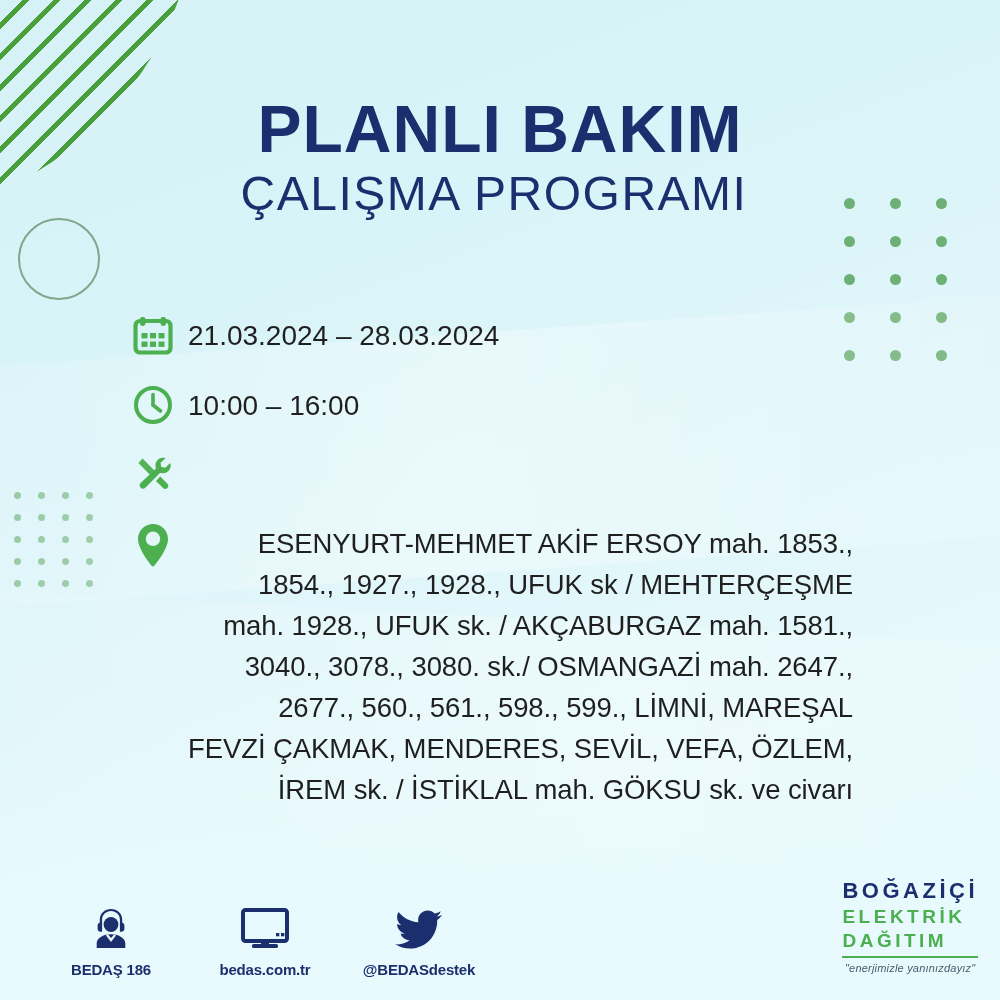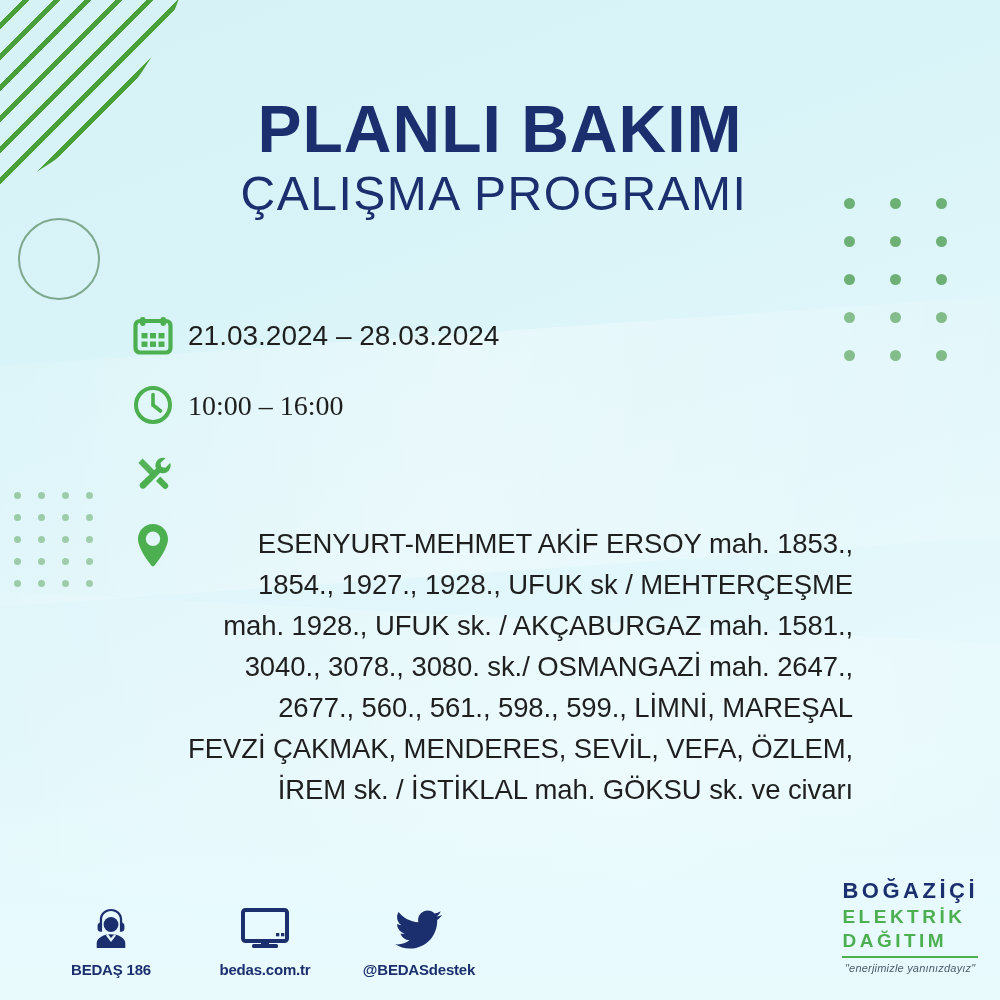--- a/index.html
+++ b/index.html
@@ -158,21 +158,21 @@
     padding-top: 4px;
   }
   .row-address .row-text {
     font-size: 27.5px;
     line-height: 1.49;
     letter-spacing: -.1px;
     white-space: pre-line;
     text-align: right;
   }
   .row-date { margin-bottom: 22px; }
-  .row-time { margin-bottom: 20px; font-family: Liberation Serif, serif; }
+  .row-time { margin-bottom: 20px; }
   .row-work { margin-bottom: 22px; }
 
   
   .footer {
     position: absolute;
     left: 0; bottom: 0;
     width: 1000px;
     height: 150px;
     z-index: 5;
   }

